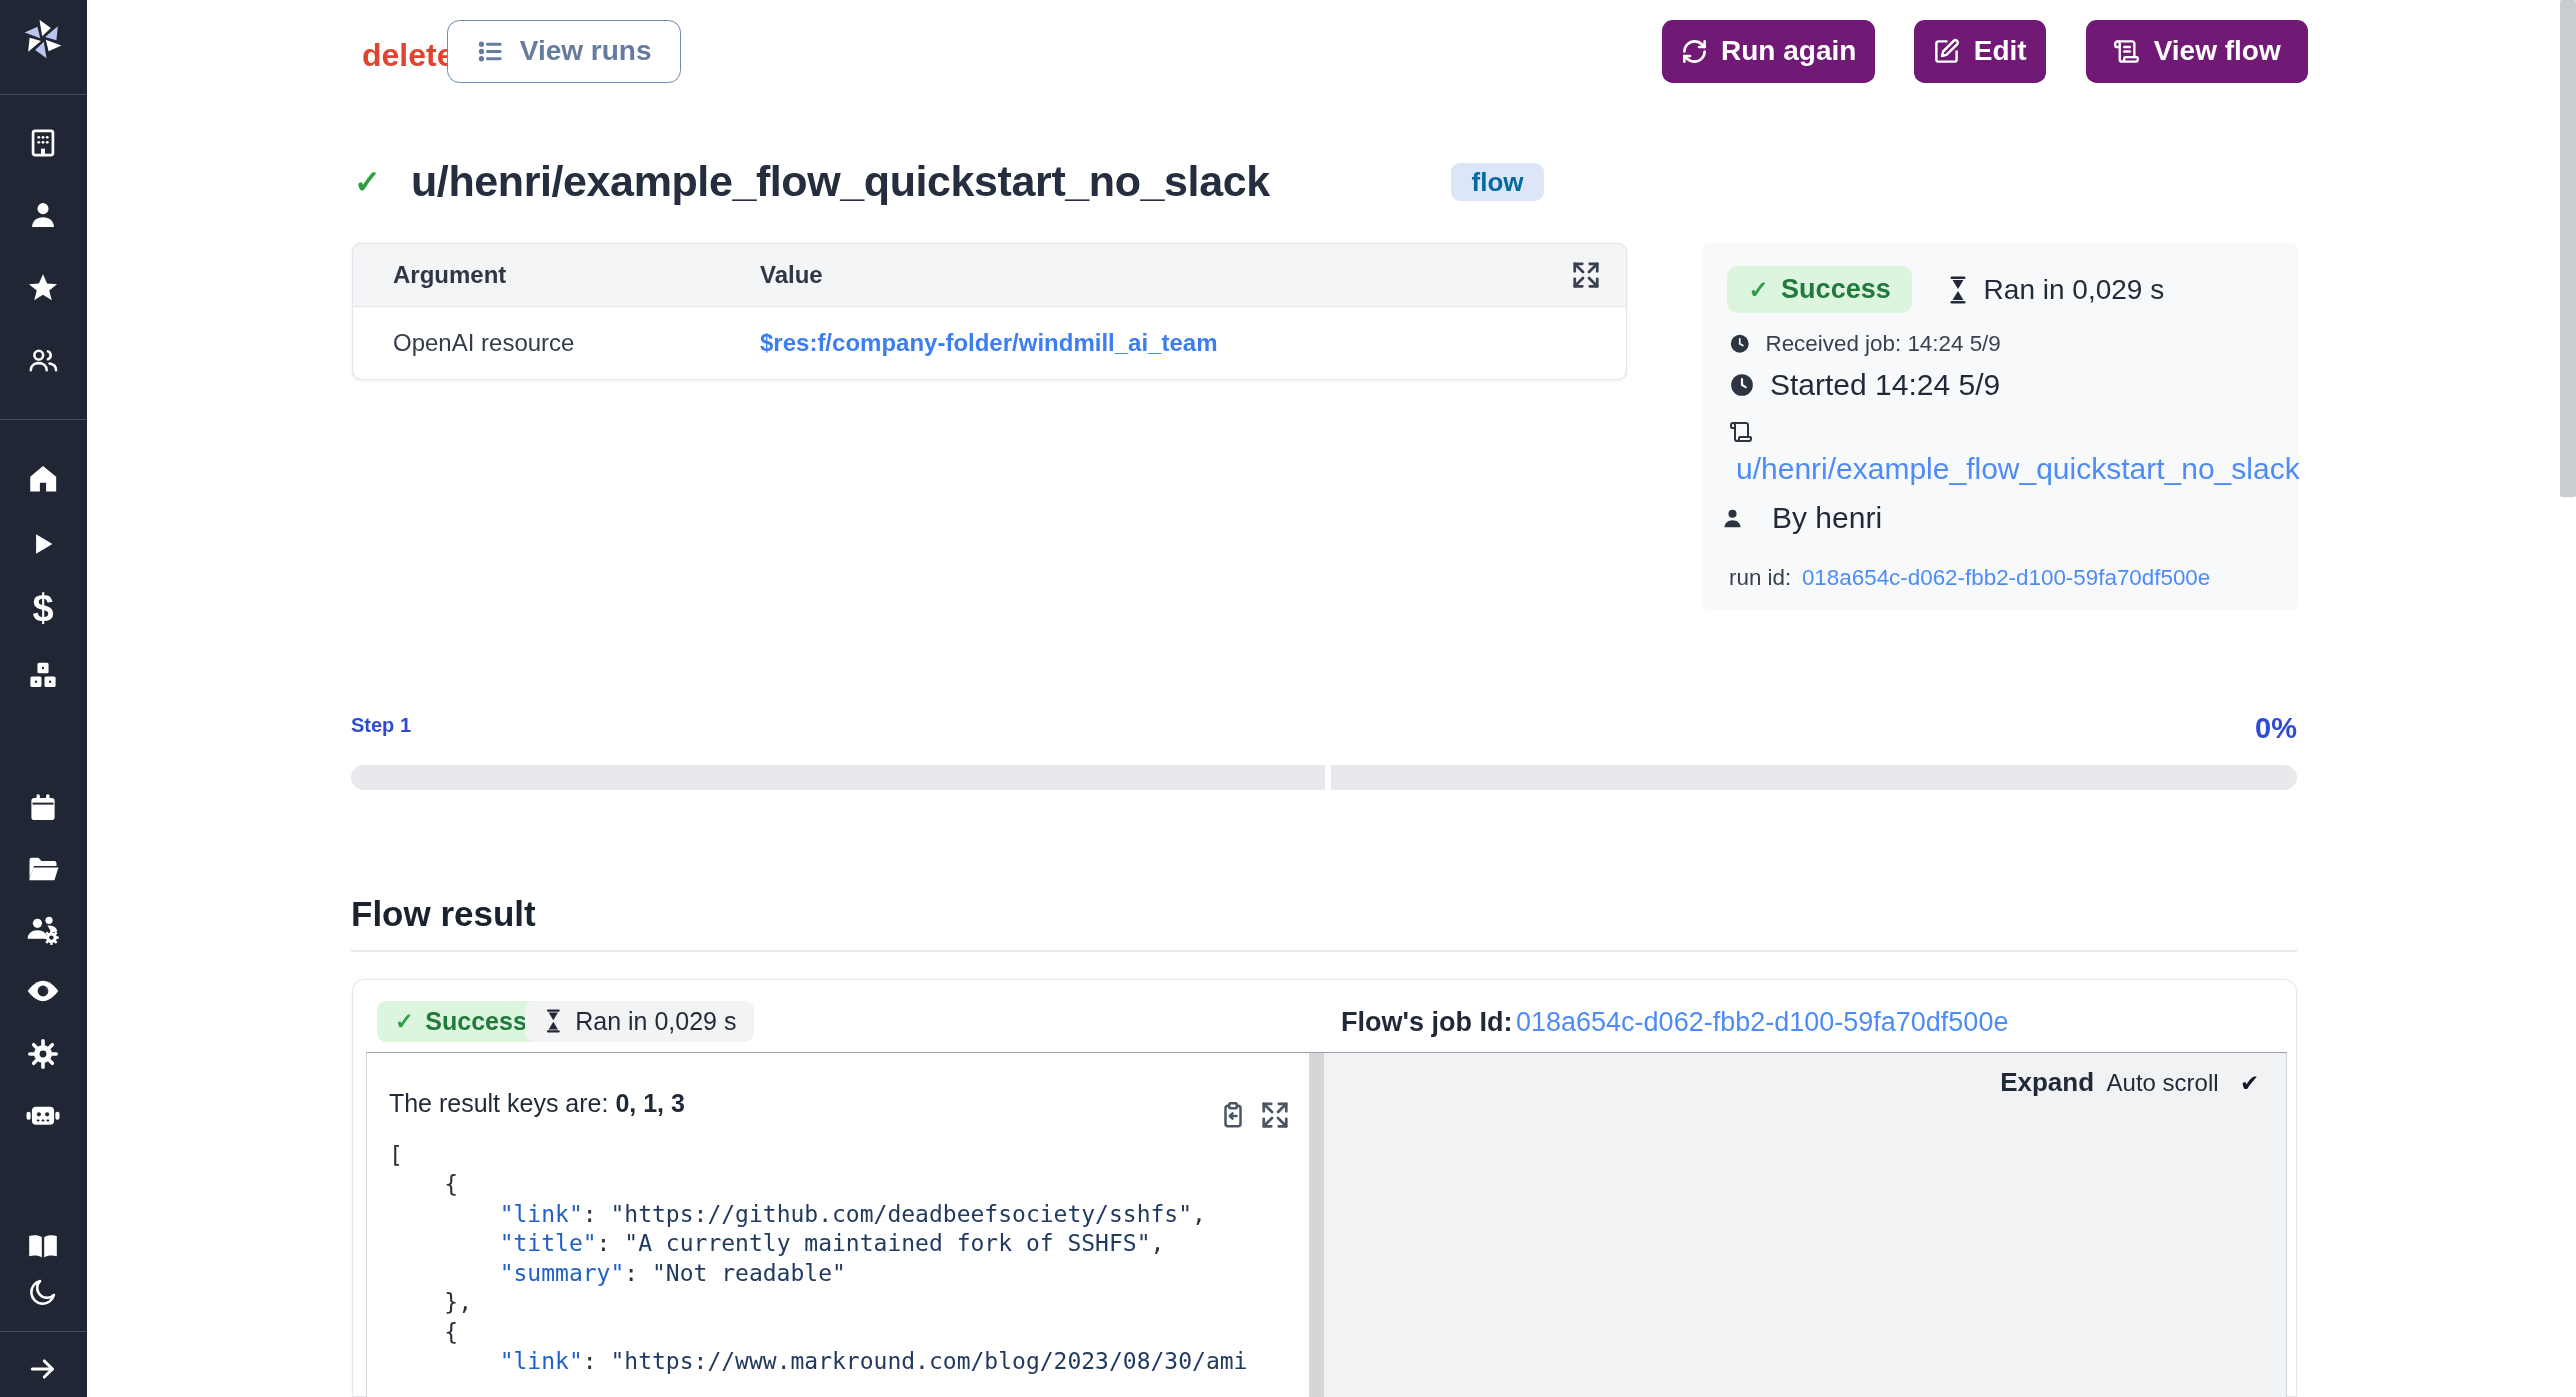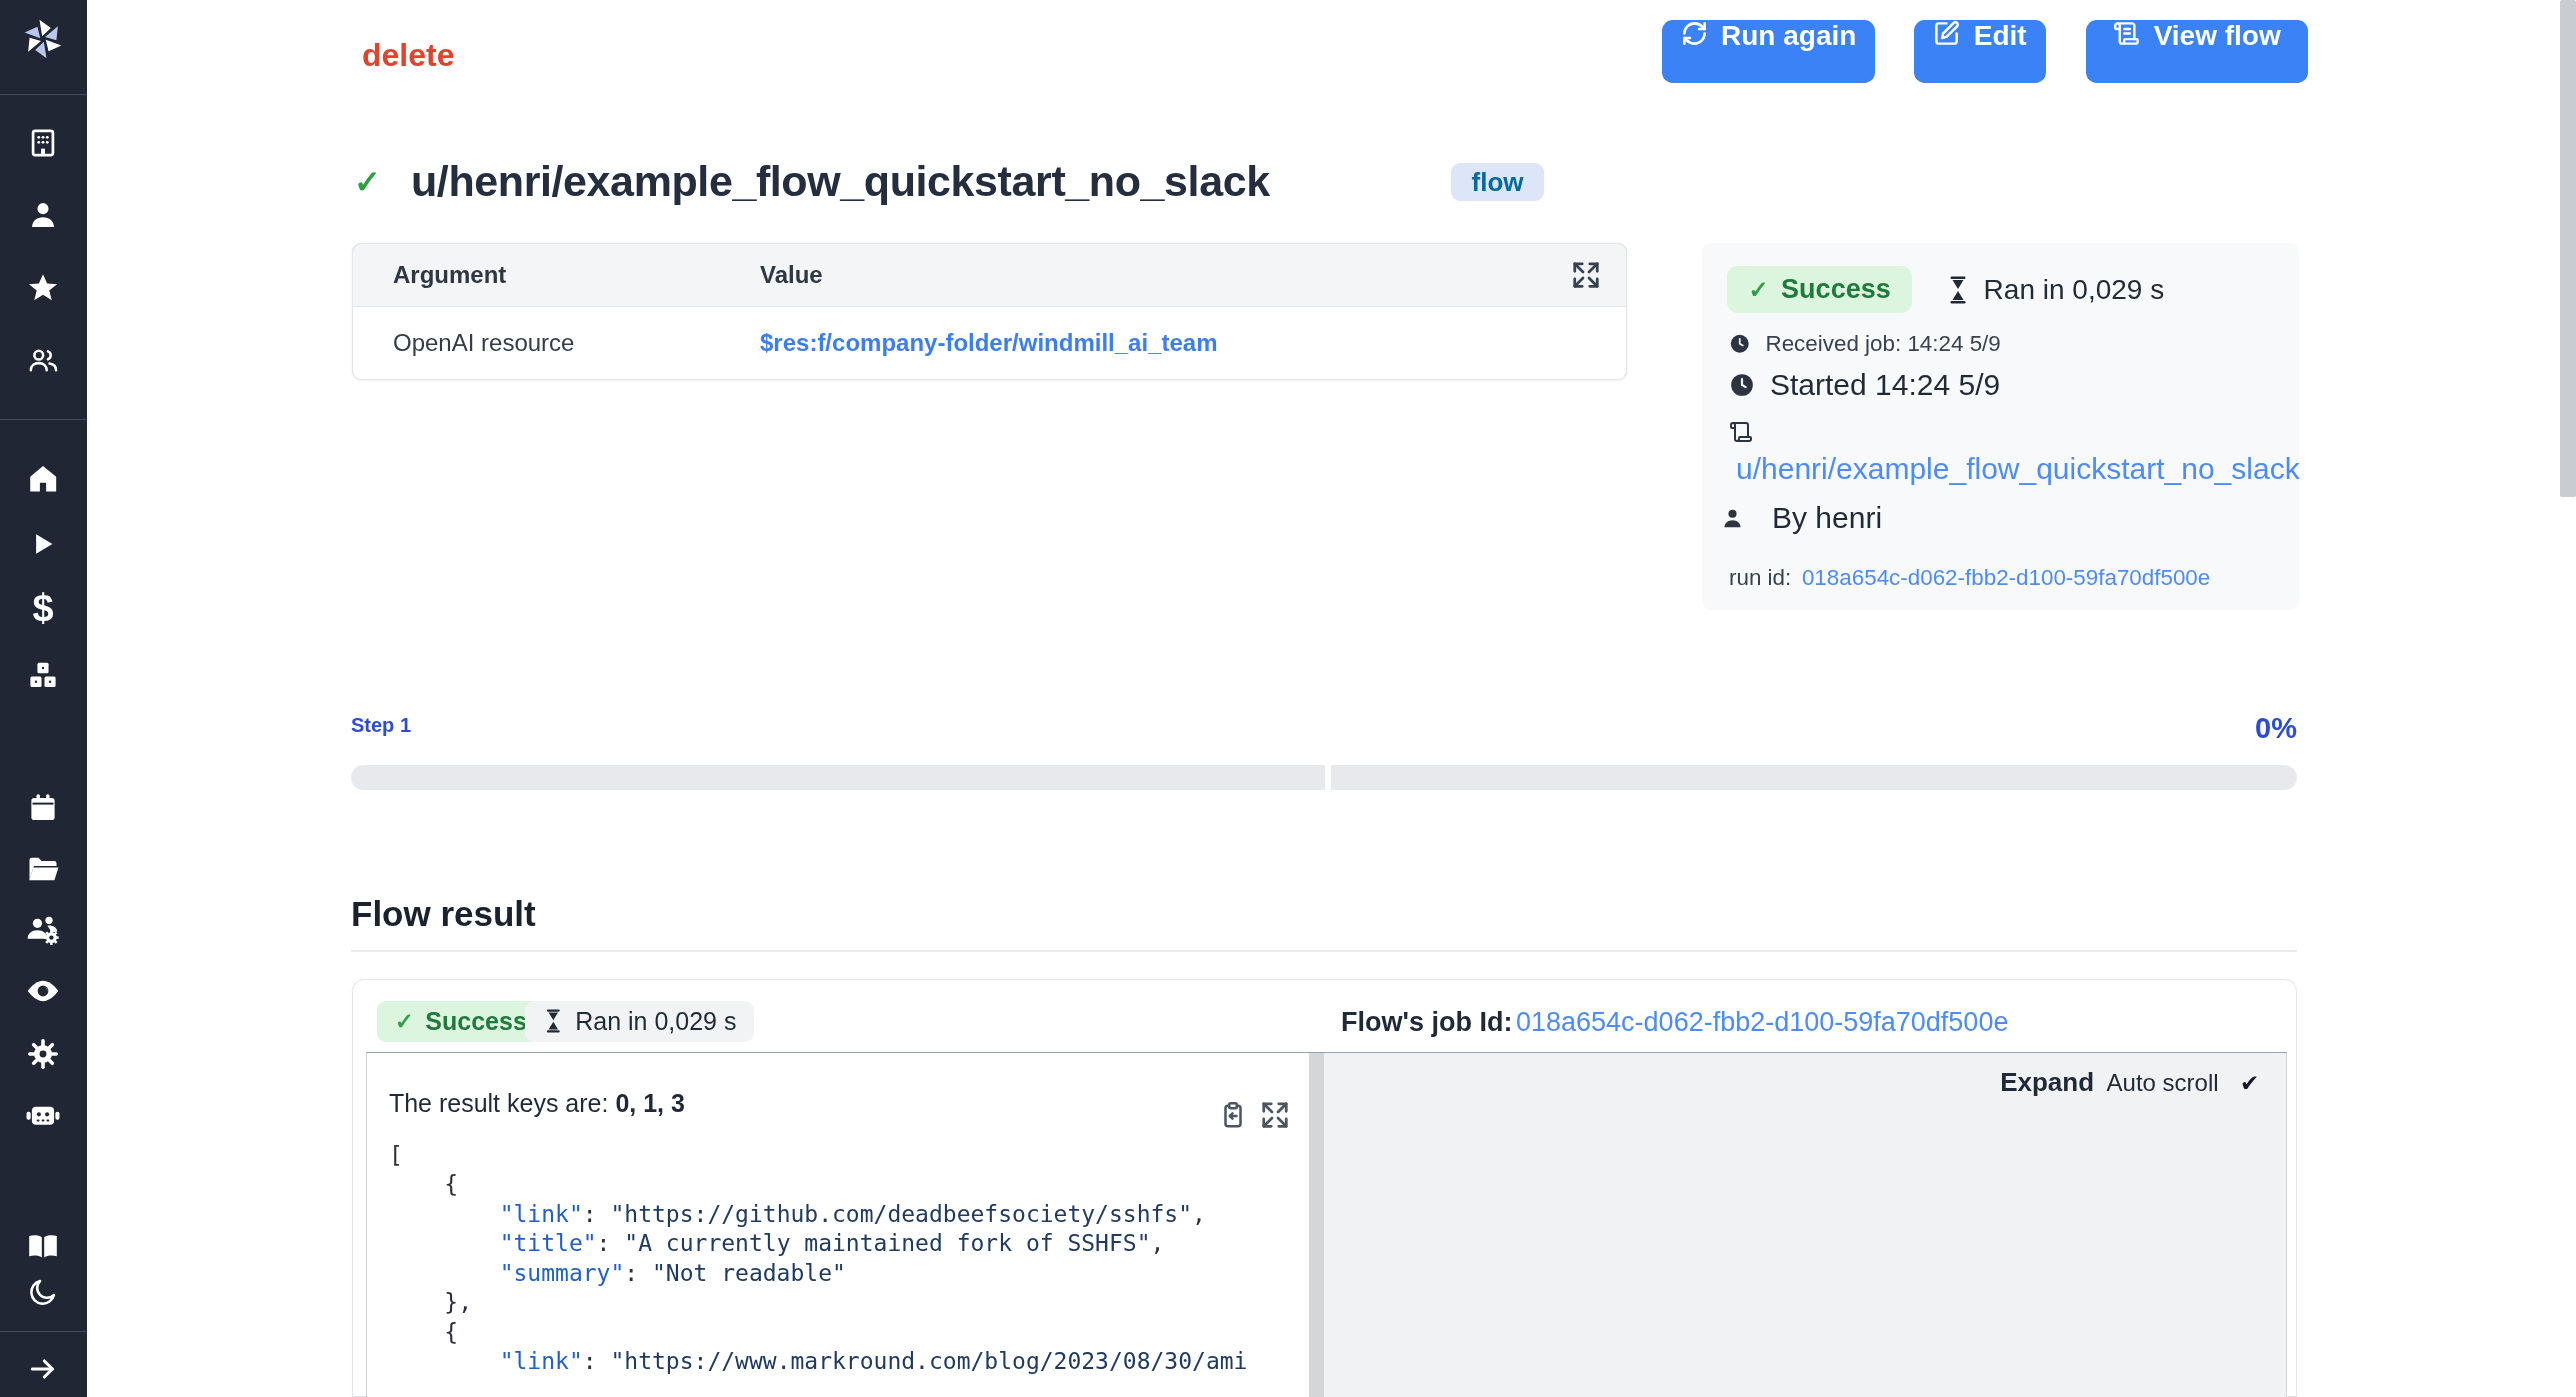--- a/index.html
+++ b/index.html
@@ -10,22 +10,22 @@
   
   .sidebar { position:absolute; left:0; top:0; width:87px; height:1397px; background:#202633; z-index:5; }
   .side-icon { position:absolute; left:43px; transform:translate(-50%,-50%); color:#fff; display:flex; align-items:center; justify-content:center; }
   .side-div { position:absolute; left:0; width:87px; height:0.9px; background:#434b5c; }
   .dollar-glyph { font-size:38px; font-weight:700; color:#fff; font-family:"Liberation Sans",sans-serif; }
 
   
   .delete-link { position:absolute; left:362px; top:37px; font-size:32px; font-weight:700; color:#E2432F; }
   .btn-outline { position:absolute; display:flex; align-items:center; justify-content:center; gap:14.3px;
     border:1.8px solid #7089AC; border-radius:12.5px; background:#fff; color:#667C9E; font-weight:700; font-size:28px; cursor:pointer; }
-  .btn-fill { position:absolute; display:flex; justify-content:center; gap:13.4px;
-    border:none; border-radius:10.7px; background:#3b82f6; color:#fff; font-weight:700; font-size:28px; cursor:pointer; }
+  .btn-fill { position:absolute; display:flex; align-items:center; justify-content:center; gap:13.4px;
+    border:none; border-radius:10.7px; background:#701a75; color:#fff; font-weight:700; font-size:28px; cursor:pointer; }
 
   
   .title-check { position:absolute; left:354px; top:163px; font-size:32px; font-weight:700; color:#2EA043; }
   .page-title { position:absolute; left:411px; top:157px; font-size:43px; font-weight:800; color:#252E3E; letter-spacing:-0.4px; }
   .flow-badge { position:absolute; left:1451px; top:163px; height:38px; line-height:38px; padding:0 20.6px;
     background:#DCE6F8; color:#0369a1; font-size:26px; font-weight:700; border-radius:9px; }
 
   
   .args-table { position:absolute; left:352px; top:243px; width:1275px; border:0.9px solid #E4E6EA; border-radius:9px;
     overflow:hidden; box-shadow:0 0.9px 2.7px rgba(16,24,40,.07); background:#fdba74; }
@@ -270,20 +270,33 @@
     <div class="side-icon" style="top:1369px">
       <svg width="32" height="32" viewBox="0 0 24 24" fill="none" stroke="#fff" stroke-width="2.3" stroke-linecap="round" stroke-linejoin="round">
         <line x1="4" y1="12" x2="19" y2="12"></line>
         <polyline points="13,6 19,12 13,18"></polyline>
       </svg>
     </div>
   </nav>
 
   <span class="delete-link">delete</span>
 
+  <button class="btn-outline" style="left:447px; top:19.7px; width:234px; height:63px;">
+    <span>
+      <svg width="29" height="29" viewBox="0 0 24 24" fill="none" stroke="#667C9E" stroke-width="2.4" stroke-linecap="round">
+        <circle cx="4.5" cy="6" r="1" fill="#667C9E"></circle>
+          <line x1="9.5" y1="6" x2="20" y2="6"></line>
+        <circle cx="4.5" cy="12" r="1" fill="#667C9E"></circle>
+          <line x1="9.5" y1="12" x2="20" y2="12"></line>
+        <circle cx="4.5" cy="18" r="1" fill="#667C9E"></circle>
+          <line x1="9.5" y1="18" x2="20" y2="18"></line>
+      </svg>
+    </span>
+    <span>View runs</span>
+  </button>
 
   <button class="btn-fill" style="left:1662px; top:19.7px; width:213px; height:63px;">
     <span>
       <svg width="27" height="27" viewBox="0 0 24 24" fill="none" stroke="#fff" stroke-width="2.3" stroke-linecap="round" stroke-linejoin="round">
         <path d="M3 12a9 9 0 0 1 9-9 9.75 9.75 0 0 1 6.74 2.74L21 8"></path>
         <path d="M21 3v5h-5"></path>
         <path d="M21 12a9 9 0 0 1-9 9 9.75 9.75 0 0 1-6.74-2.74L3 16"></path>
         <path d="M8 16H3v5"></path>
       </svg>
     </span>

